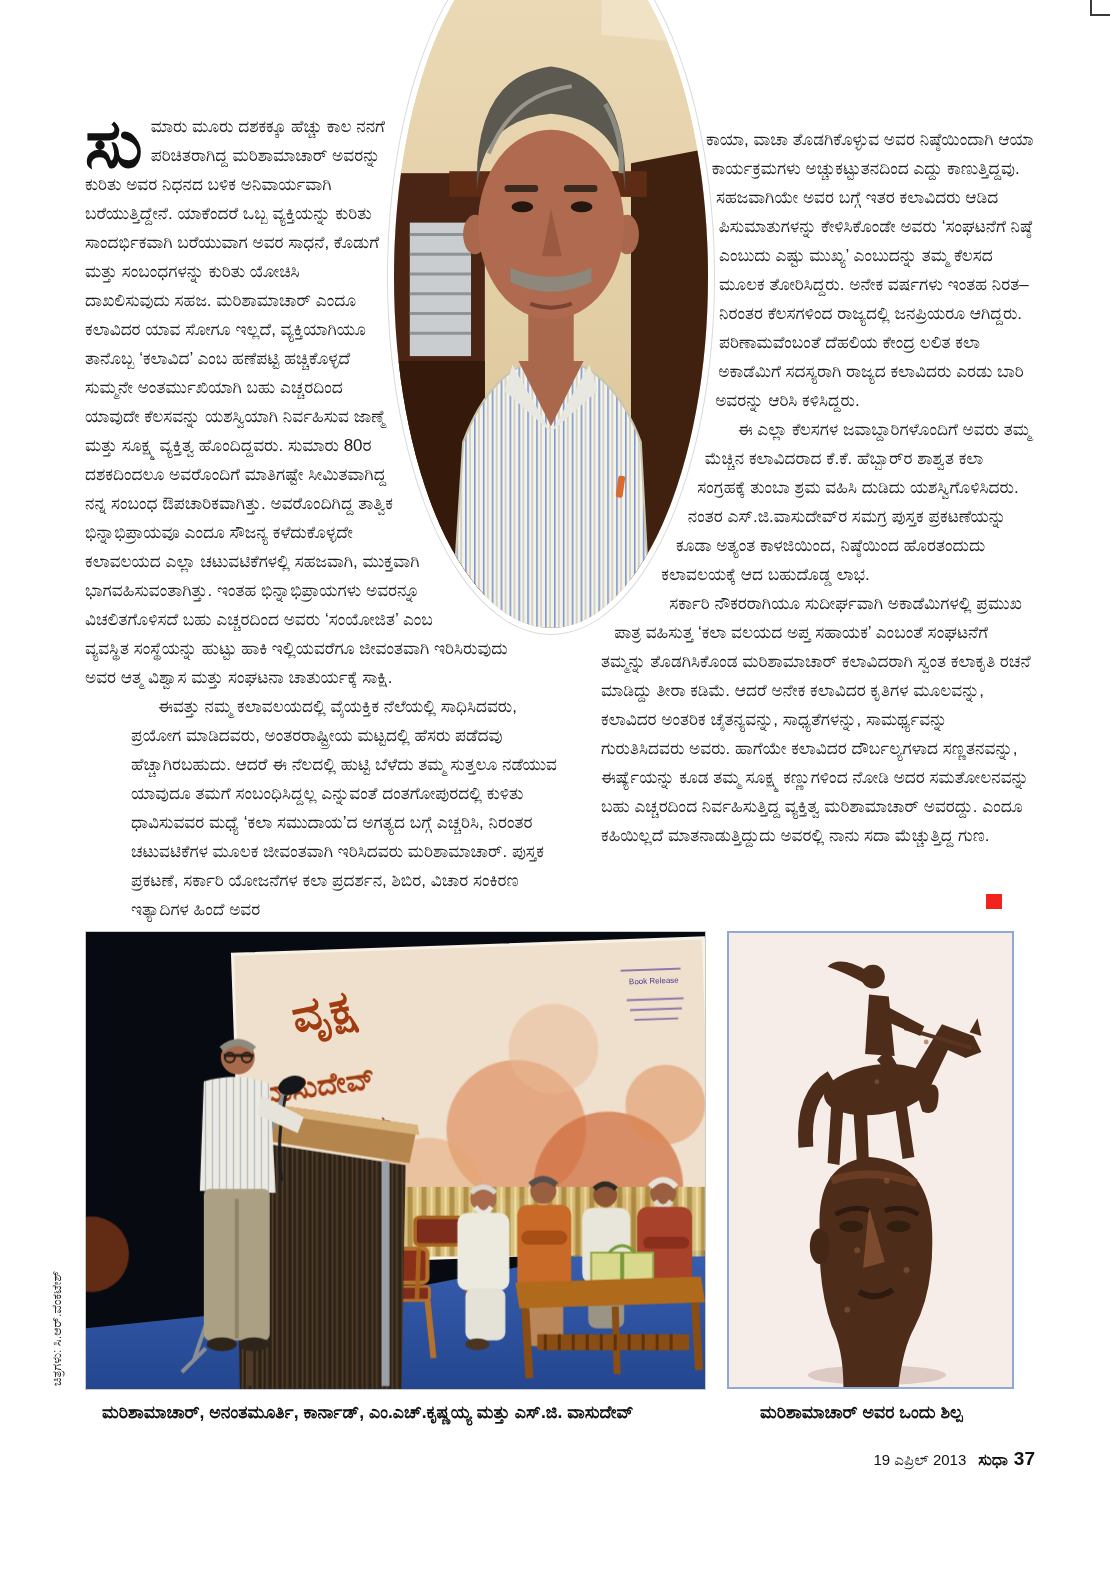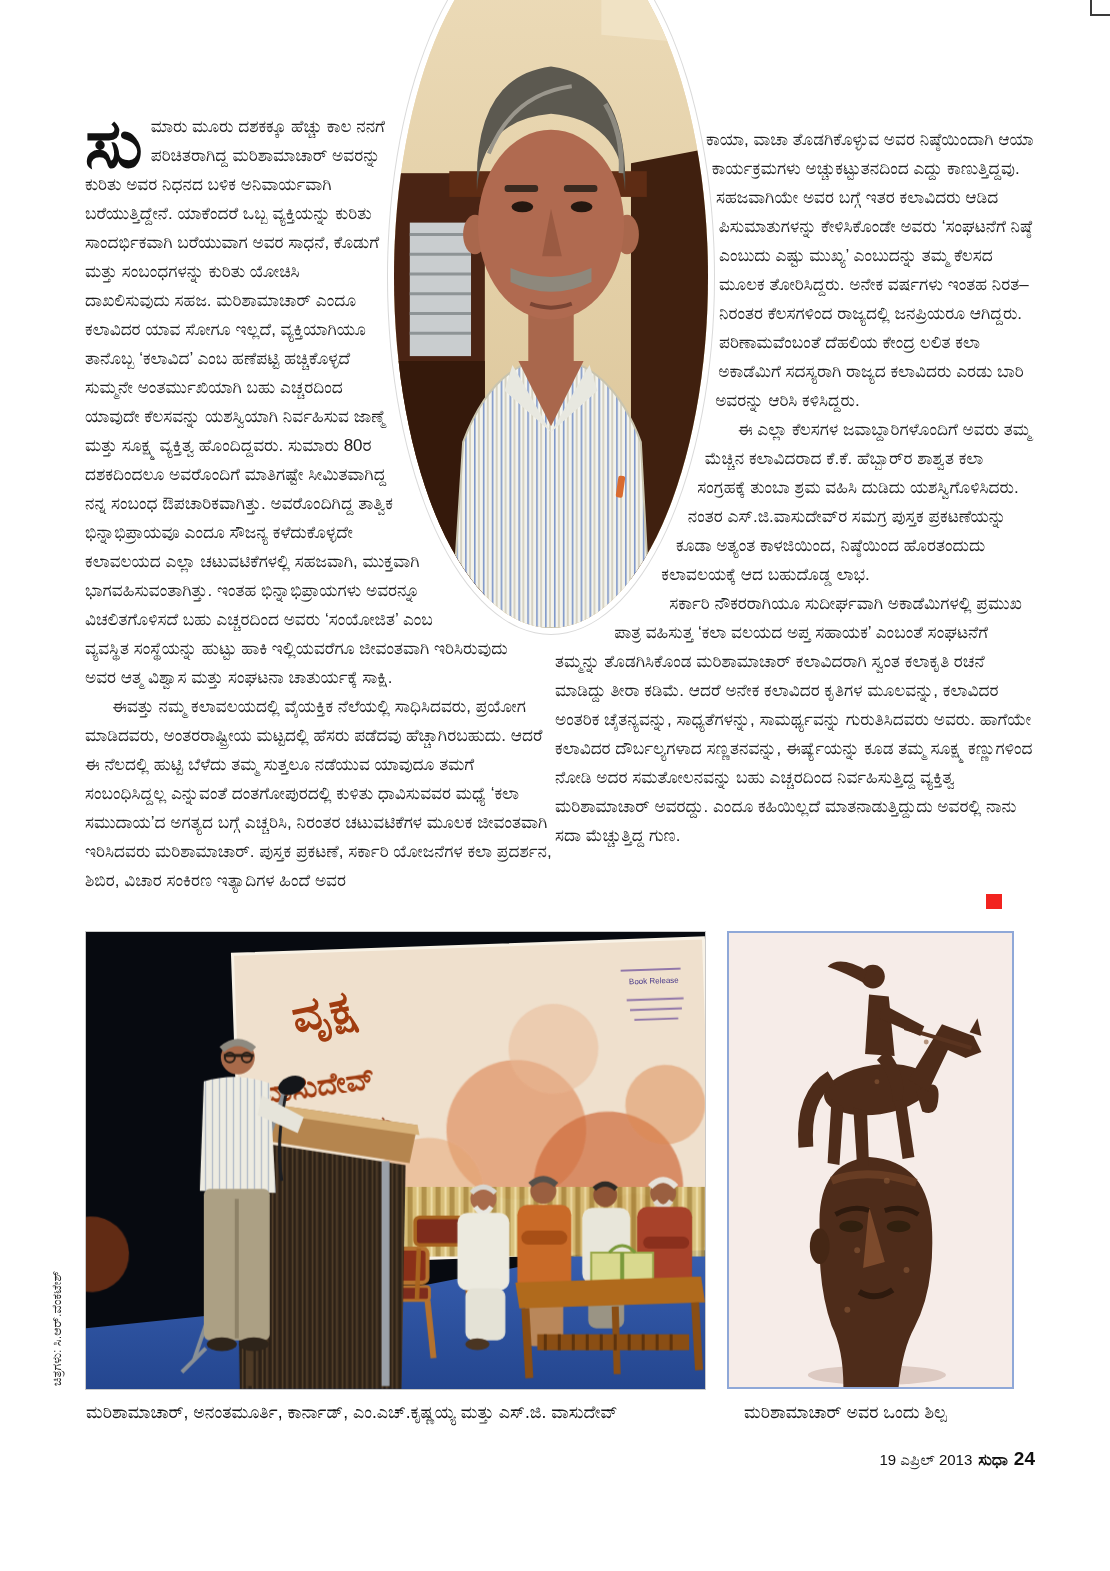--- a/index.html
+++ b/index.html
@@ -3,21 +3,21 @@
 <meta charset="utf-8">
 <style>
   html,body{margin:0;padding:0;background:#e8e8e8;}
   .page{
     position:relative;width:1110px;height:1571px;background:#ffffff;
     overflow:hidden;margin:0 auto;
     font-family:"Liberation Sans","DejaVu Sans",sans-serif;color:#1b1b1b;
   }
   .body-text{font-size:17px;line-height:29px;text-align:left;}
   .body-text p{margin:0;}
-  .body-text p + p{text-indent:1.6em;}
+  .body-text p + p{text-indent:1.6em;padding-left:46px;}
 
   .col-left{position:absolute;left:85px;top:112px;width:472px;}
   .col-left .oval-spacer{
     float:right;width:166px;height:527px;margin-left:4px;
     shape-outside:ellipse(170px 347px at 160px 184px);
   }
   .col-right{position:absolute;left:555px;top:125px;width:480px;}
   .col-right .oval-spacer{
     float:left;width:160px;height:512px;margin-right:4px;
     shape-outside:ellipse(170px 347px at -4px 171px);
@@ -40,31 +40,31 @@
     border:1px solid #c9c9c9;box-sizing:border-box;background:#070a10;overflow:hidden;
   }
   .event-photo svg{display:block;width:100%;height:100%;}
 
   .sculpture-photo{
     position:absolute;left:727px;top:931px;width:287px;height:458px;
     border:2px solid #8fa8d8;box-sizing:border-box;background:#f6ece8;overflow:hidden;
   }
   .sculpture-photo svg{display:block;width:100%;height:100%;}
 
-  .caption{font-weight:normal;font-size:17.5px;line-height:22px;color:#111;}
+  .caption{font-weight:bold;font-size:17.5px;line-height:22px;color:#111;margin-left:16px;}
   .caption-event{position:absolute;left:86px;top:1401px;width:640px;}
   .caption-sculpture{position:absolute;left:744px;top:1401px;width:300px;}
 
   .photo-credit{
     position:absolute;left:50px;top:1386px;font-size:12.5px;color:#222;
     transform:rotate(-90deg);transform-origin:0 0;white-space:nowrap;
   }
 
   .footer{position:absolute;top:1448px;right:75px;font-size:15px;color:#111;white-space:nowrap;}
-  .footer .mag{font-weight:bold;font-size:16px;padding-left:6px;}
+  .footer .mag{font-weight:bold;font-size:16px;padding-left:12px;}
   .footer .pg{font-weight:bold;font-size:19px;padding-left:6px;}
 
   .end-marker{position:absolute;left:986px;top:894px;width:16px;height:15px;}
 
   .crop-mark{
     position:absolute;left:1090px;top:0;width:20px;height:16px;
     border-left:2px solid #3a3a3a;border-bottom:2px solid #3a3a3a;box-sizing:border-box;
   }
 </style>
 </head>
@@ -333,16 +333,16 @@
       </g>
     </svg>
   </div>
 
   <div class="photo-credit">ಚಿತ್ರಗಳು: ಸಿ.ಆರ್.ವೆಂಕಟೇಶ್</div>
 
   <div class="caption caption-event">ಮರಿಶಾಮಾಚಾರ್, ಅನಂತಮೂರ್ತಿ, ಕಾರ್ನಾಡ್, ಎಂ.ಎಚ್.ಕೃಷ್ಣಯ್ಯ ಮತ್ತು ಎಸ್.ಜಿ. ವಾಸುದೇವ್</div>
   <div class="caption caption-sculpture">ಮರಿಶಾಮಾಚಾರ್ ಅವರ ಒಂದು ಶಿಲ್ಪ</div>
 
   <div class="footer">
-    <span>19 ಎಪ್ರಿಲ್ 2013</span><span class="mag">ಸುಧಾ</span><span class="pg">24</span>
+    <span>19 ಎಪ್ರಿಲ್ 2013</span><span class="mag">ಸುಧಾ</span><span class="pg">37</span>
   </div>
 
 </div>
 
 </body></html>

